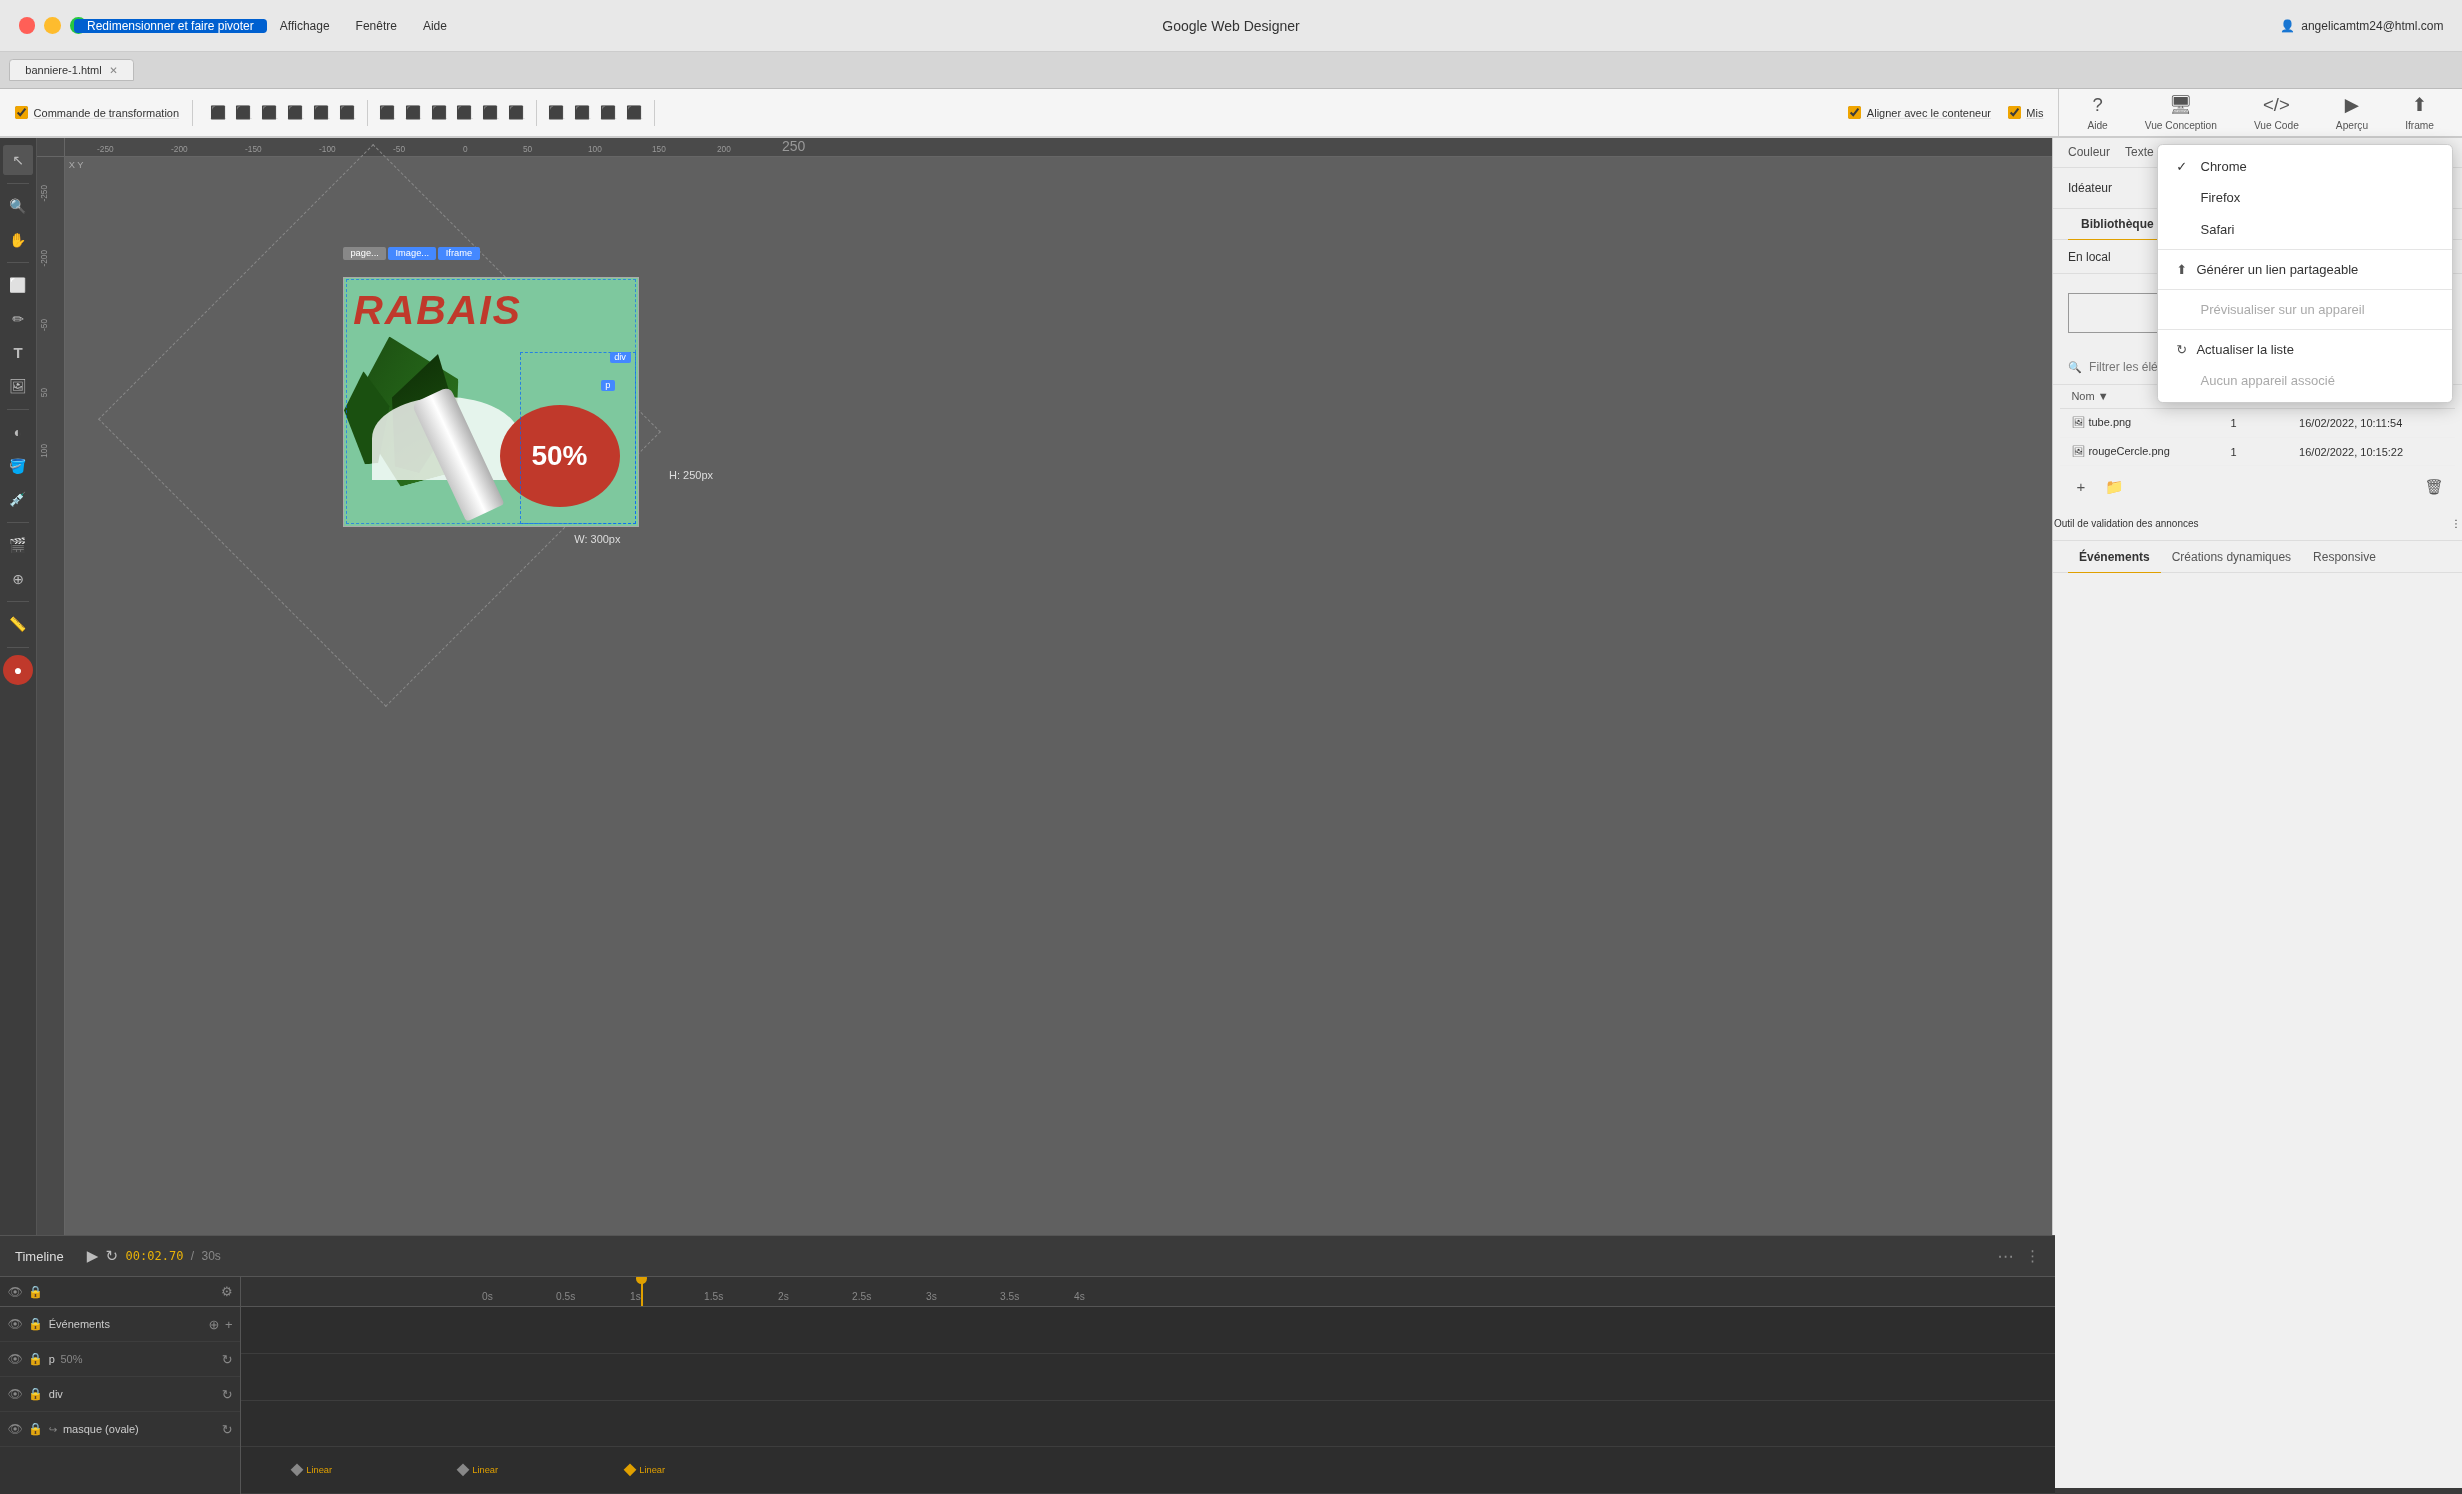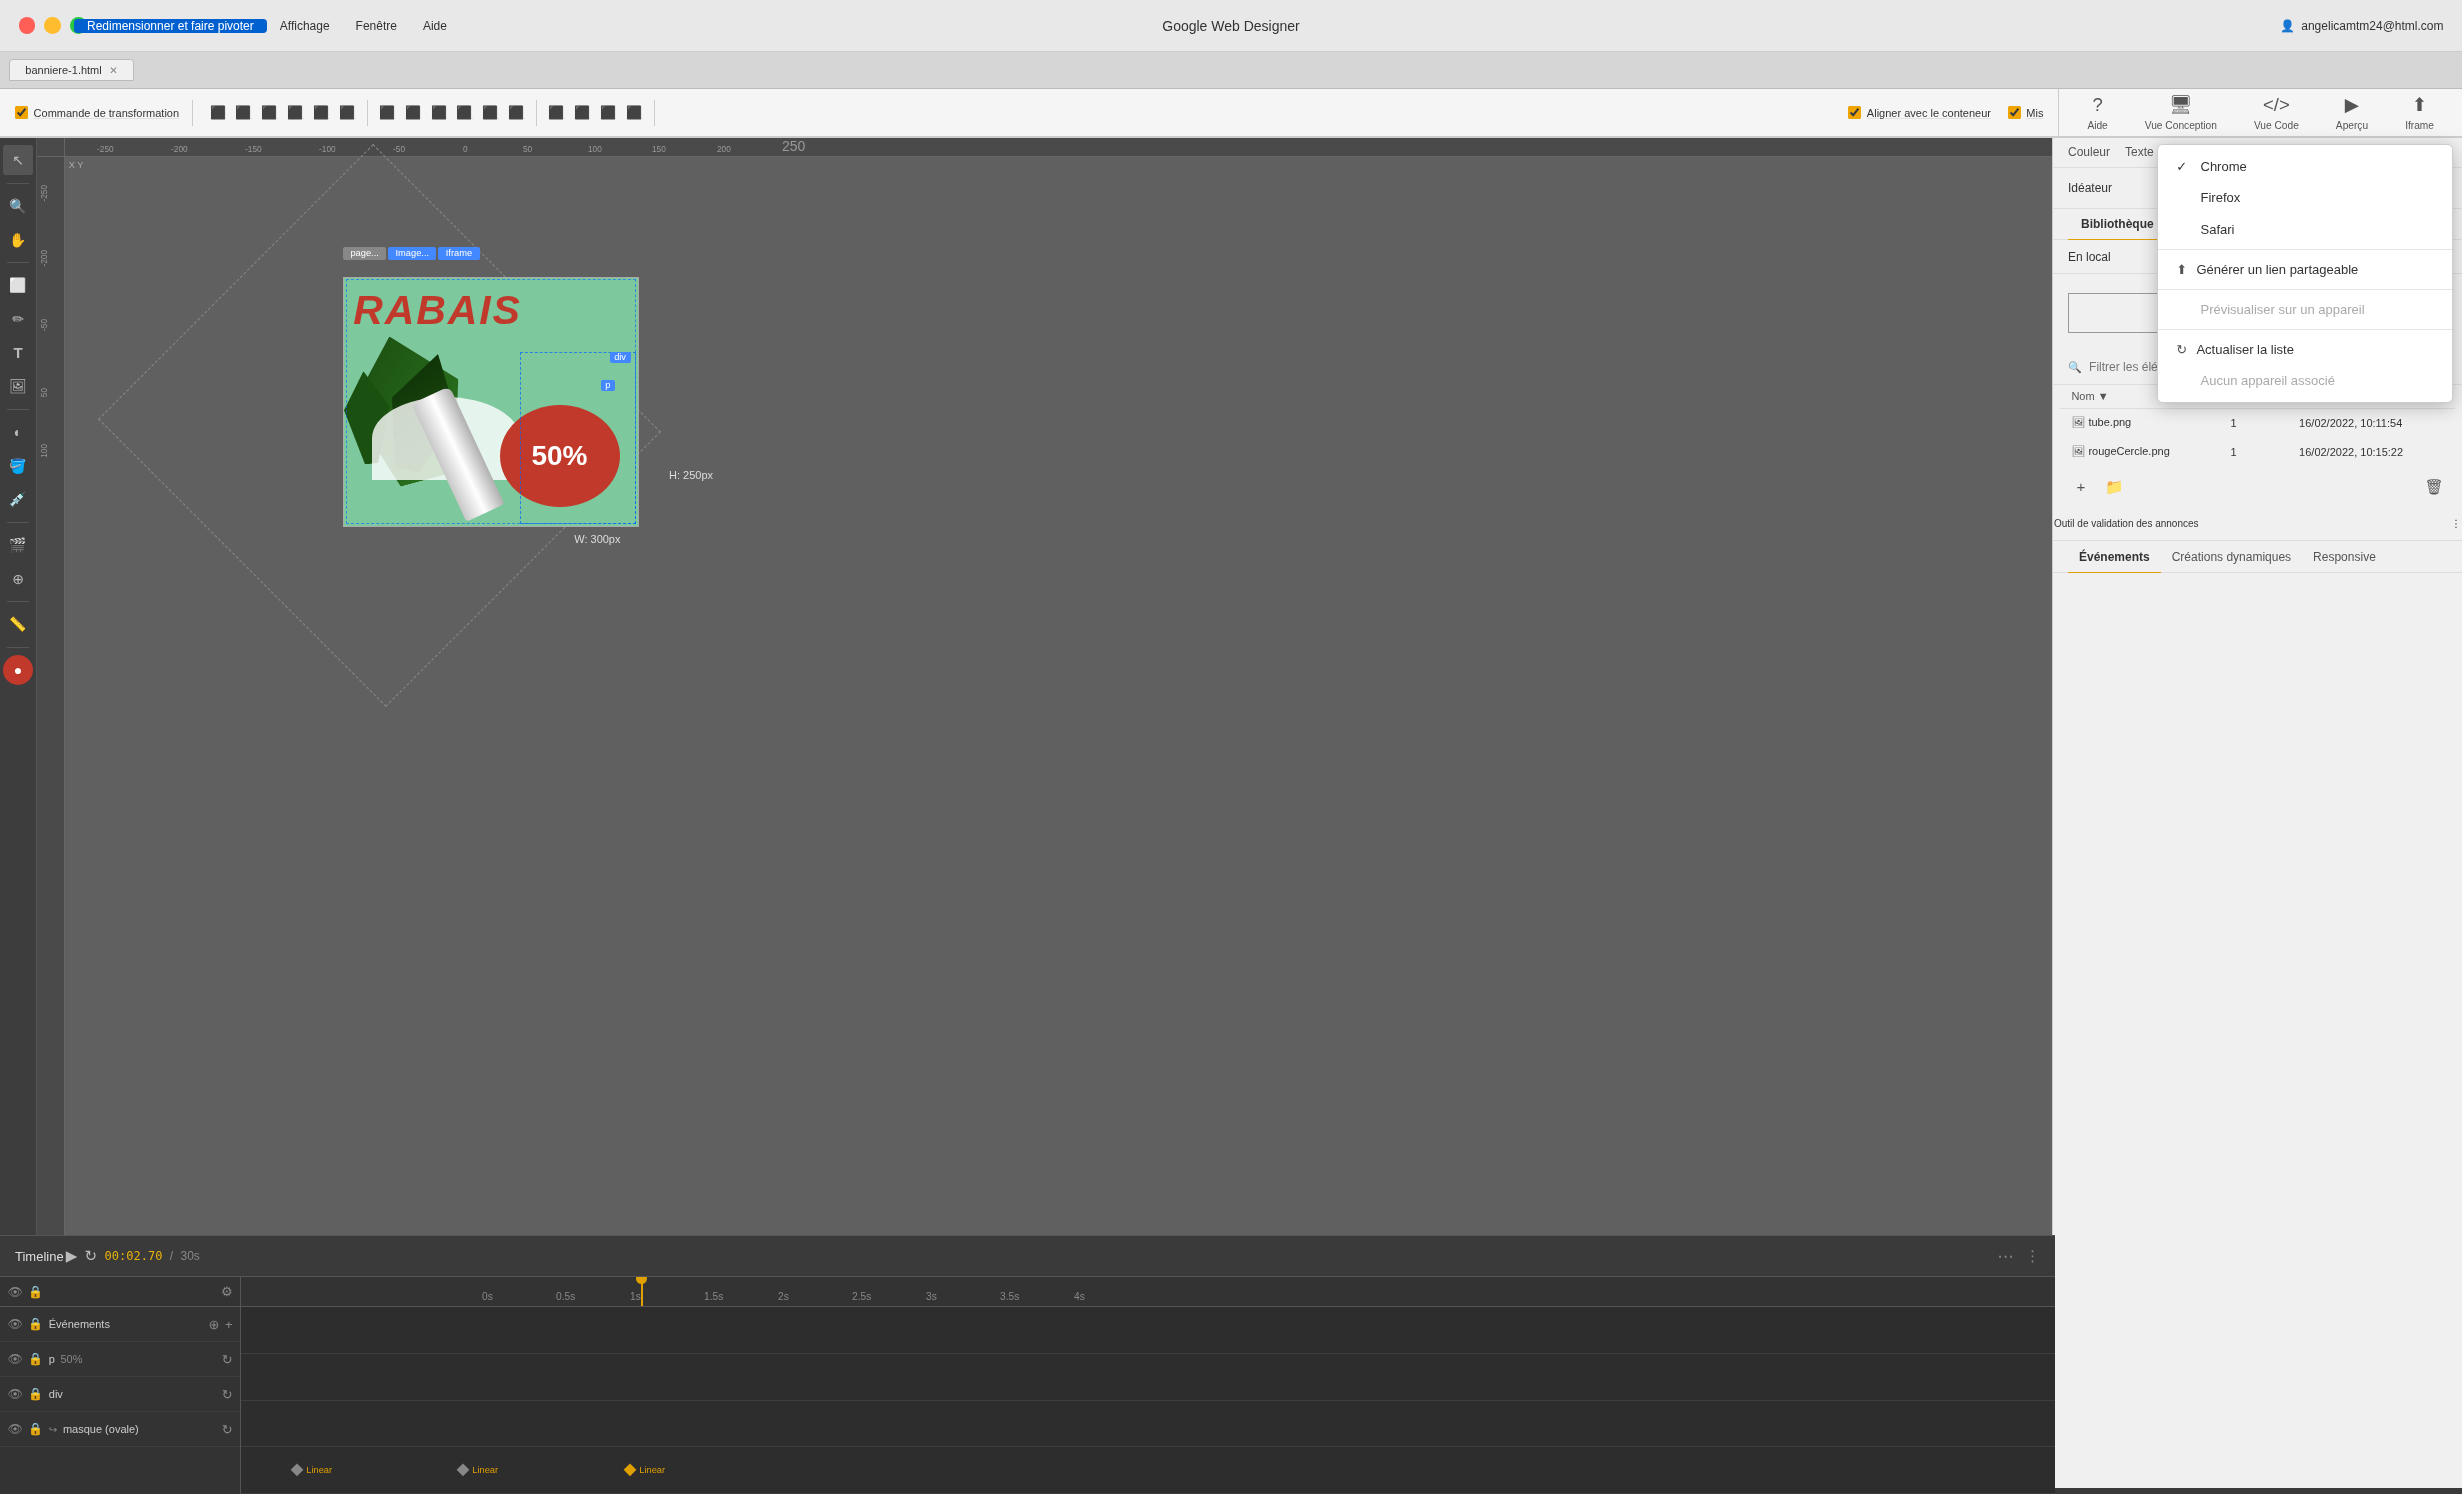--- a/index.html
+++ b/index.html
@@ -360,21 +360,21 @@
       display: flex;
       flex-direction: column;
     }
     .tl-header {
       height: 41px;
       background: #3a3a3a;
       border-bottom: 0.9px solid #555;
       display: flex;
       align-items: center;
       padding: 0 15px;
-      gap: 2px;
+      gap: 23px;
     }
     .tl-title { font-size: 13px; color: #ddd; font-weight: 500; }
     .tl-controls { display: flex; gap: 7.4px; align-items: center; }
     .tl-btn { font-size: 15px; color: #bbb; cursor: pointer; }
     .tl-time { color: #eab308; font-size: 12px; font-family: monospace; }
     .tl-duration { color: #888; font-size: 12px; }
     .tl-menu { margin-left: auto; font-size: 15px; color: #888; cursor: pointer; }
 
     .tl-ruler {
       height: 30px;

